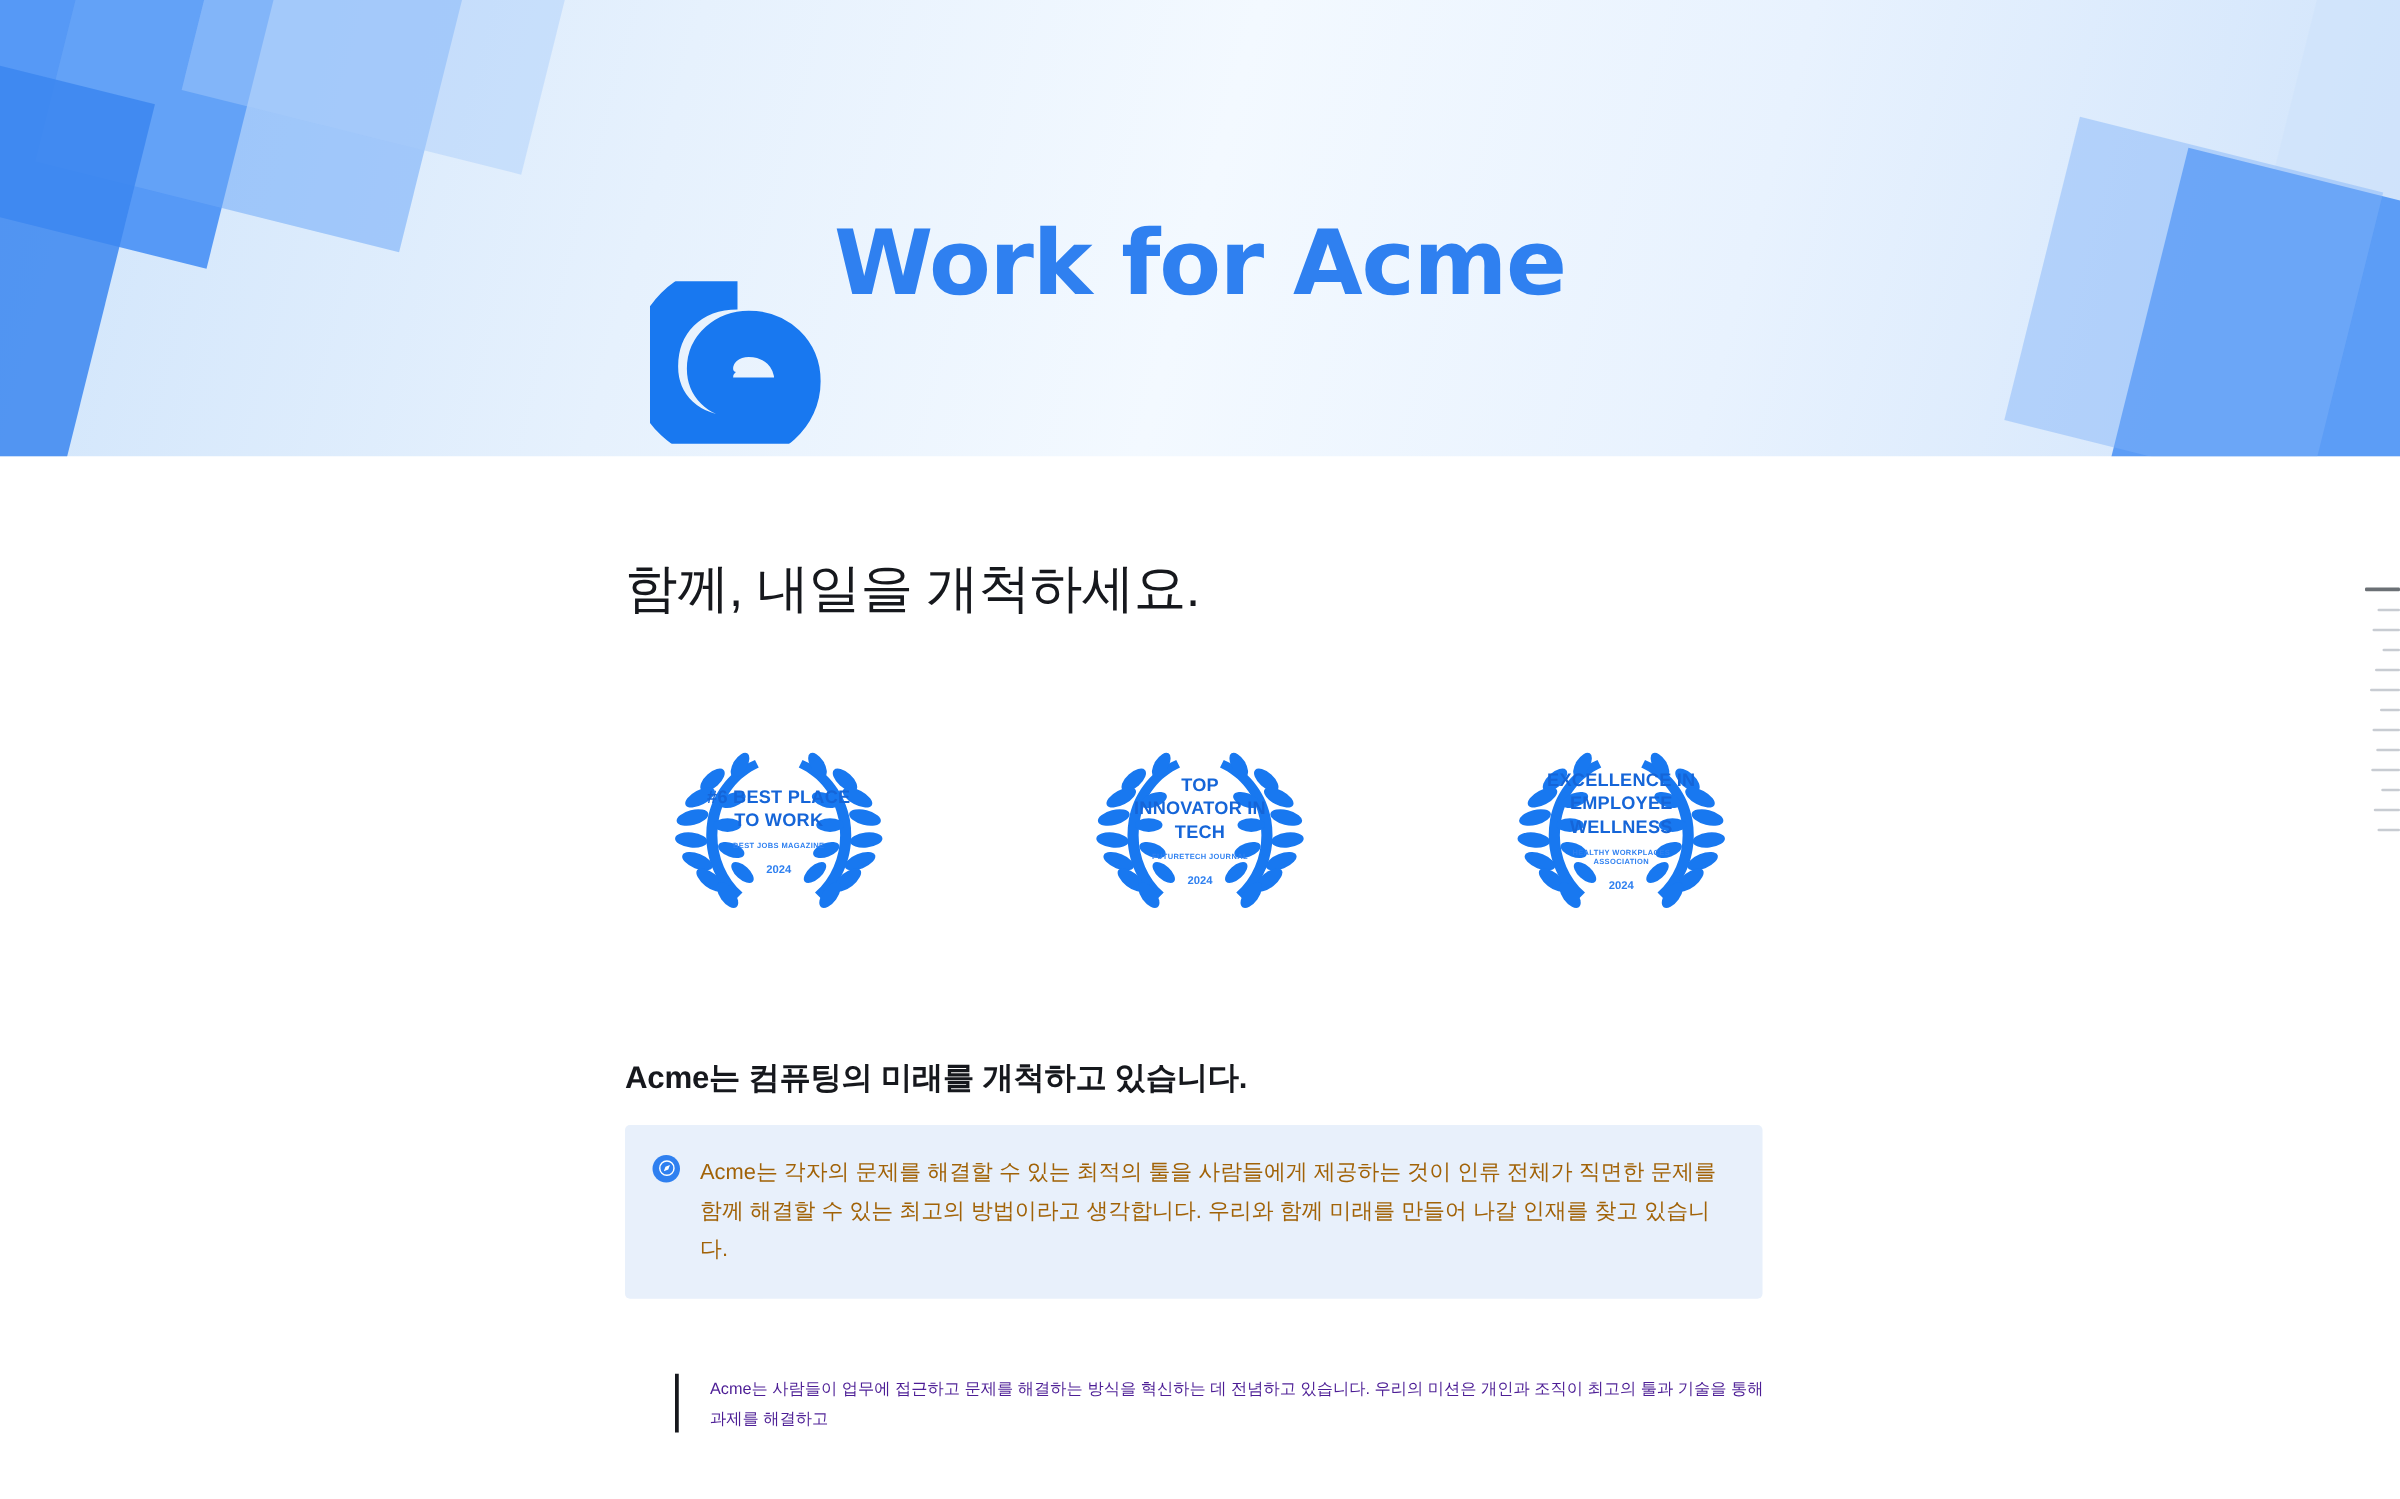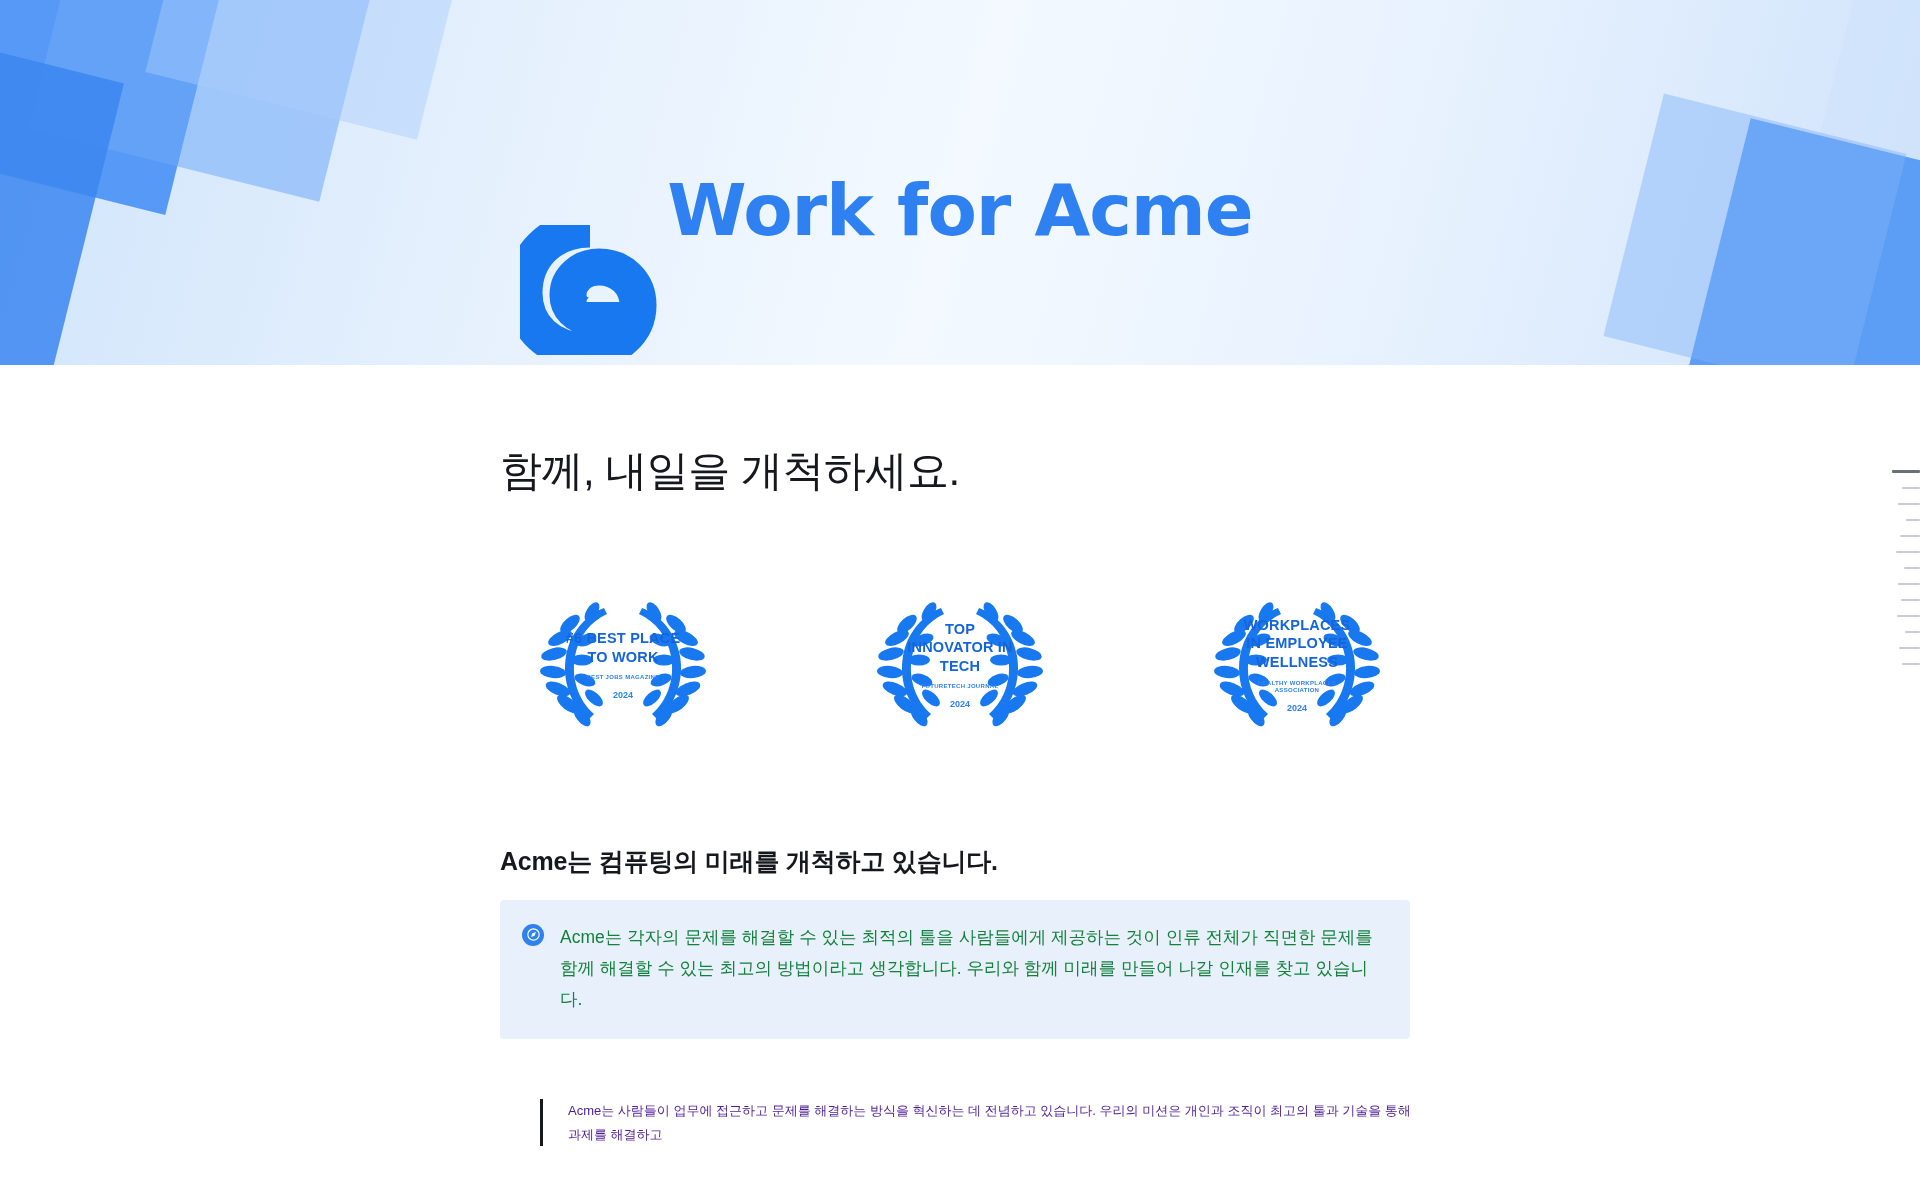--- a/index.html
+++ b/index.html
@@ -145,21 +145,21 @@
     border-radius: 50%;
     background: #2f80f0;
     display: flex;
     align-items: center;
     justify-content: center;
     margin-top: 2px;
   }
   .callout-text {
     font-size: 17.5px;
     line-height: 1.78;
-    color: #15803d;
+    color: #a16207;
   }
 
   .quote {
     margin-top: 60px;
     padding-left: 25px;
     border-left: 3px solid #16181d;
     width: 880px;
   }
   .quote-text {
     font-size: 13px;
@@ -321,21 +321,21 @@
               <ellipse cx="156" cy="126" rx="12" ry="6" transform="rotate(-54 156 126)"></ellipse>
               <ellipse cx="146" cy="22" rx="11" ry="5.5" transform="rotate(58 146 22)"></ellipse>
               <ellipse cx="152" cy="50" rx="11" ry="5.5" transform="rotate(20 152 50)"></ellipse>
               <ellipse cx="156" cy="70" rx="11" ry="5.5" transform="rotate(0 156 70)"></ellipse>
               <ellipse cx="153" cy="90" rx="11" ry="5.5" transform="rotate(-20 153 90)"></ellipse>
               <ellipse cx="144" cy="108" rx="11" ry="5.5" transform="rotate(-42 144 108)"></ellipse>
             </g>
           </g>
         </svg>
         <div class="award-text">
-          <div class="award-title">WORKPLACES IN EMPLOYEE WELLNESS</div>
+          <div class="award-title">EXCELLENCE IN EMPLOYEE WELLNESS</div>
           <div class="award-org">HEALTHY WORKPLACES ASSOCIATION</div>
           <div class="award-year">2024</div>
         </div>
       </div>
     </div>
 
     <h3 class="section-title">Acme는 컴퓨팅의 미래를 개척하고 있습니다.</h3>
 
     <div class="callout">
       <span class="callout-icon">

